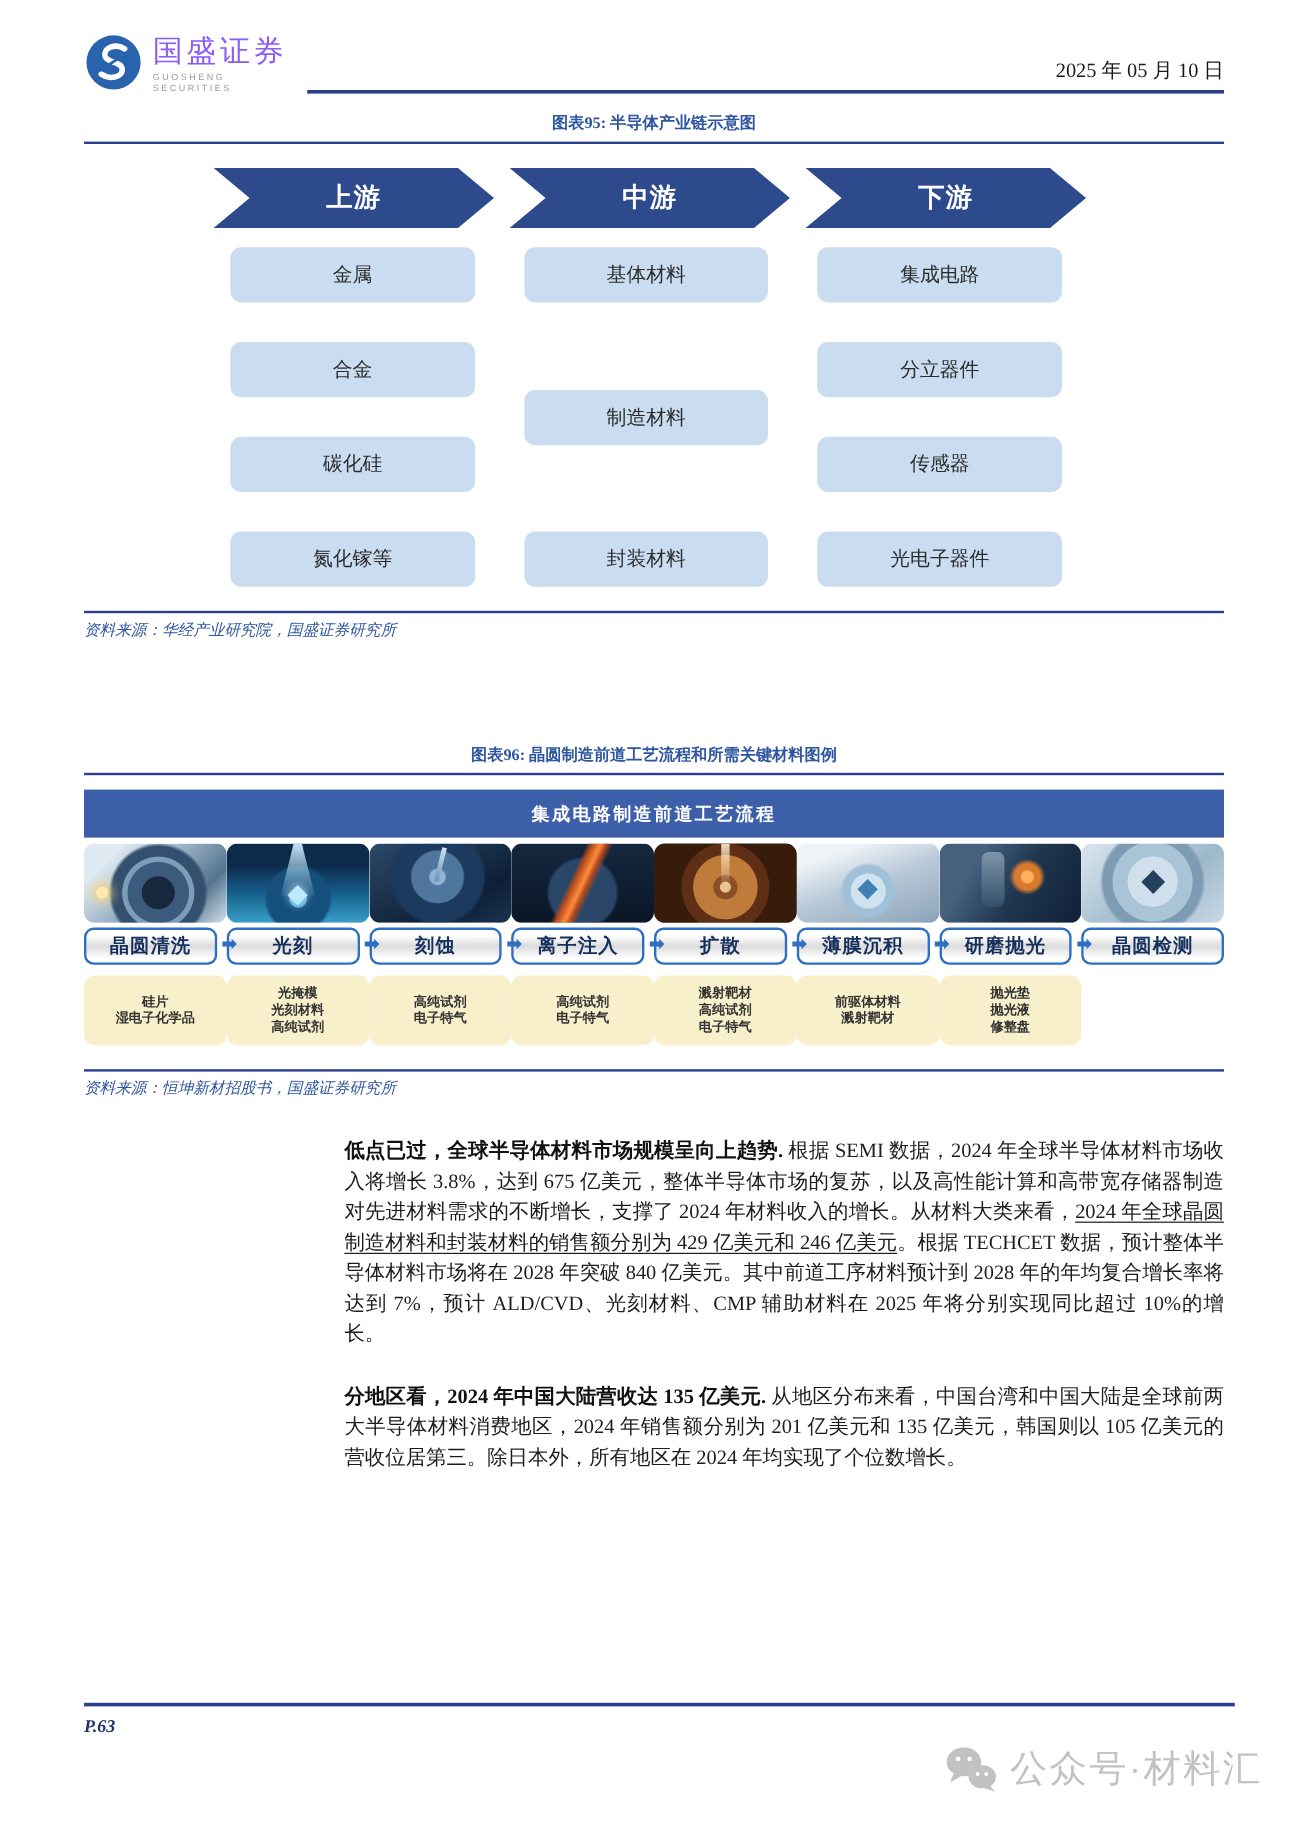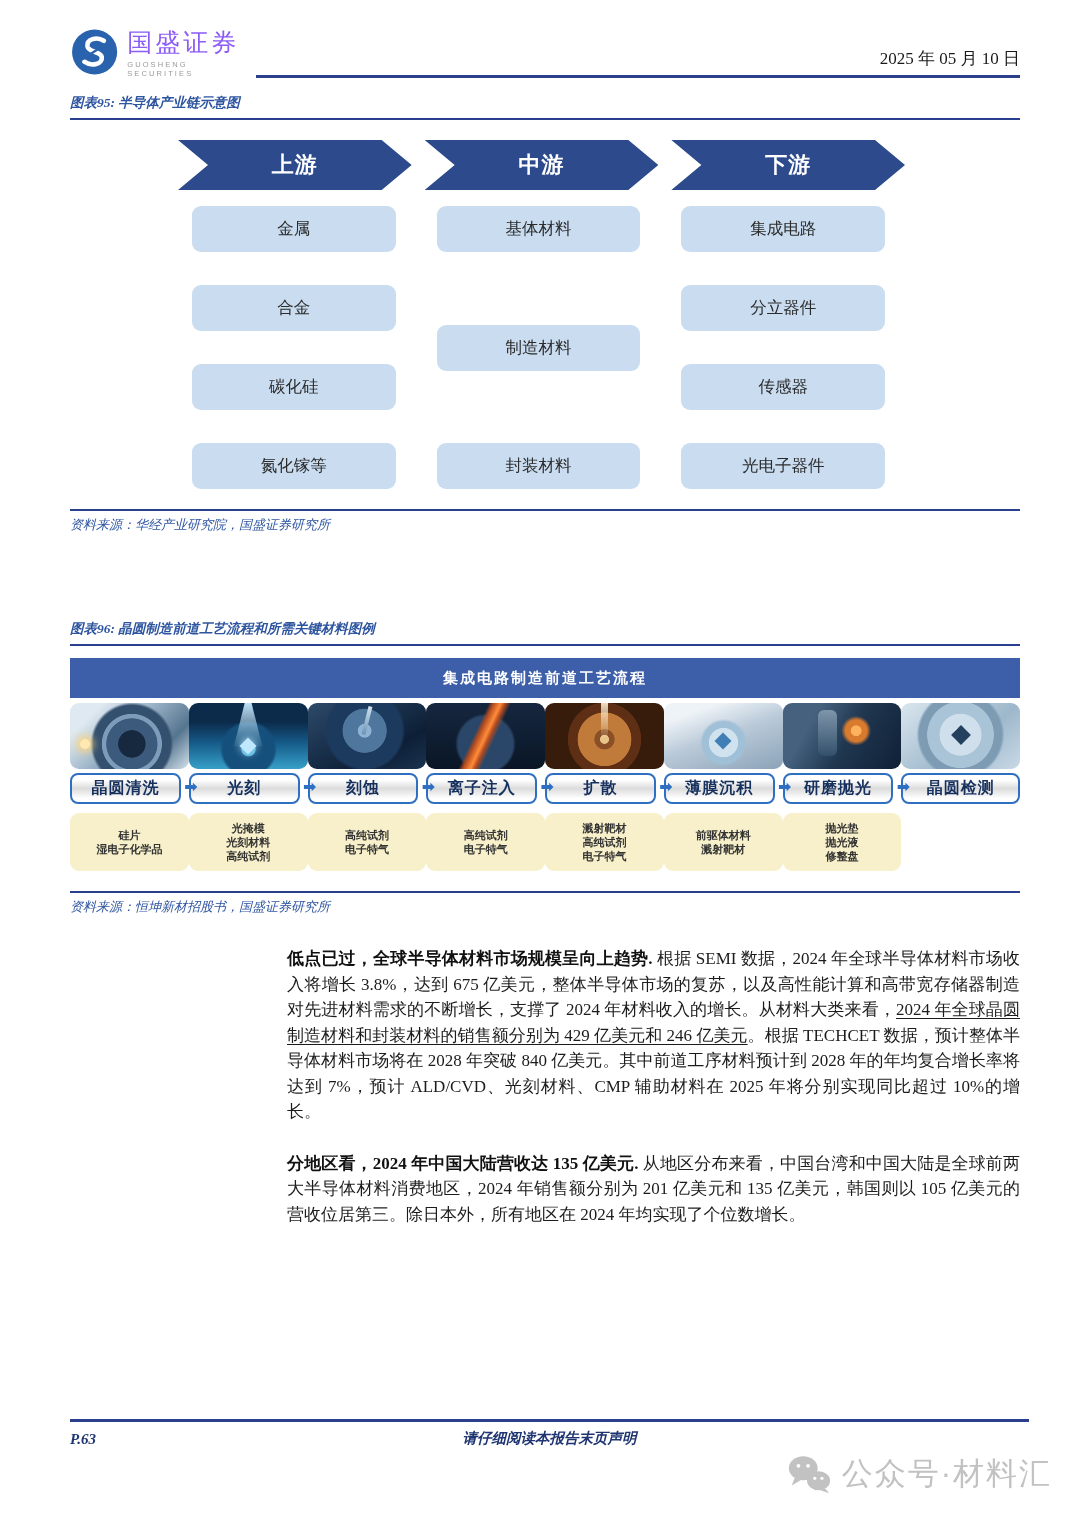--- a/index.html
+++ b/index.html
@@ -20,23 +20,23 @@
   .logo{display:flex;align-items:center;gap:8px;width:186px;flex:none;}
   .logo-text .cn{font-size:25px;font-weight:normal;letter-spacing:3px;color:#8b5cf6;
     font-family:"Liberation Sans",sans-serif;}
   .logo-text .en{font-size:7.5px;letter-spacing:2.1px;color:#9a9a9a;
     font-family:"Liberation Sans",sans-serif;margin-top:1px;}
   .header-right{flex:1;border-bottom:3px solid var(--rule);padding-bottom:5px;
     text-align:right;}
   .date{font-size:17px;color:#1a1a1a;margin-top:16px;}
 
   
-  .fig-caption{margin-top:16px;color:var(--caption);font-style:italic;
+  .fig-caption{margin-top:16px;color:var(--caption);
     font-size:13.5px;font-weight:bold;border-bottom:2px solid var(--rule);
-    padding-bottom:6px;}
+    padding-bottom:6px;text-align:center;}
   .fig-source{border-top:2.5px solid var(--rule);margin-top:20px;padding-top:5px;
     color:var(--caption);font-style:italic;font-size:13px;}
 
   
   .chain{margin-top:20px;}
   .chain-arrows{margin-left:108px;width:727px;display:grid;
     grid-template-columns:repeat(3,1fr);gap:13px;}
   .chev{height:50px;background:var(--arrow-fill);color:#fff;display:flex;
     align-items:center;justify-content:center;font-size:22px;font-weight:bold;
     letter-spacing:1px;
@@ -290,21 +290,20 @@
 
   <div class="bodytext">
     <p class="para para1"><b>低点已过，全球半导体材料市场规模呈向上趋势.</b><span> 根据 SEMI 数据，2024 年全球半导体材料市场收入将增长 3.8%，达到 675 亿美元，整体半导体市场的复苏，以及高性能计算和高带宽存储器制造对先进材料需求的不断增长，支撑了 2024 年材料收入的增长。从材料大类来看，</span><span class="u">2024 年全球晶圆制造材料和封装材料的销售额分别为 429 亿美元和 246 亿美元</span><span>。根据 TECHCET 数据，预计整体半导体材料市场将在 2028 年突破 840 亿美元。其中前道工序材料预计到 2028 年的年均复合增长率将达到 7%，预计 ALD/CVD、光刻材料、CMP 辅助材料在 2025 年将分别实现同比超过 10%的增长。</span></p>
     <p class="para para2"><b>分地区看，2024 年中国大陆营收达 135 亿美元.</b><span> 从地区分布来看，中国台湾和中国大陆是全球前两大半导体材料消费地区，2024 年销售额分别为 201 亿美元和 135 亿美元，韩国则以 105 亿美元的营收位居第三。除日本外，所有地区在 2024 年均实现了个位数增长。</span></p>
   </div>
 
 </div>
 
 <div class="footer">
   <div class="page-num">P.63</div>
-  <div class="disclaimer">请仔细阅读本报告末页声明</div>
 </div>
 
 <div class="watermark">
   <svg width="46" height="40" viewBox="0 0 48 40">
     <ellipse cx="18" cy="14" rx="15" ry="12.5" fill="#c2c2c2"></ellipse>
     <polygon points="9,24 6,32 16,26" fill="#c2c2c2"></polygon>
     <circle cx="13" cy="11.5" r="2" fill="#ffffff"></circle>
     <circle cx="23" cy="11.5" r="2" fill="#ffffff"></circle>
     <ellipse cx="34" cy="27" rx="12" ry="10" fill="#c2c2c2"></ellipse>
     <polygon points="41,35 45,40 36,37" fill="#c2c2c2"></polygon>

